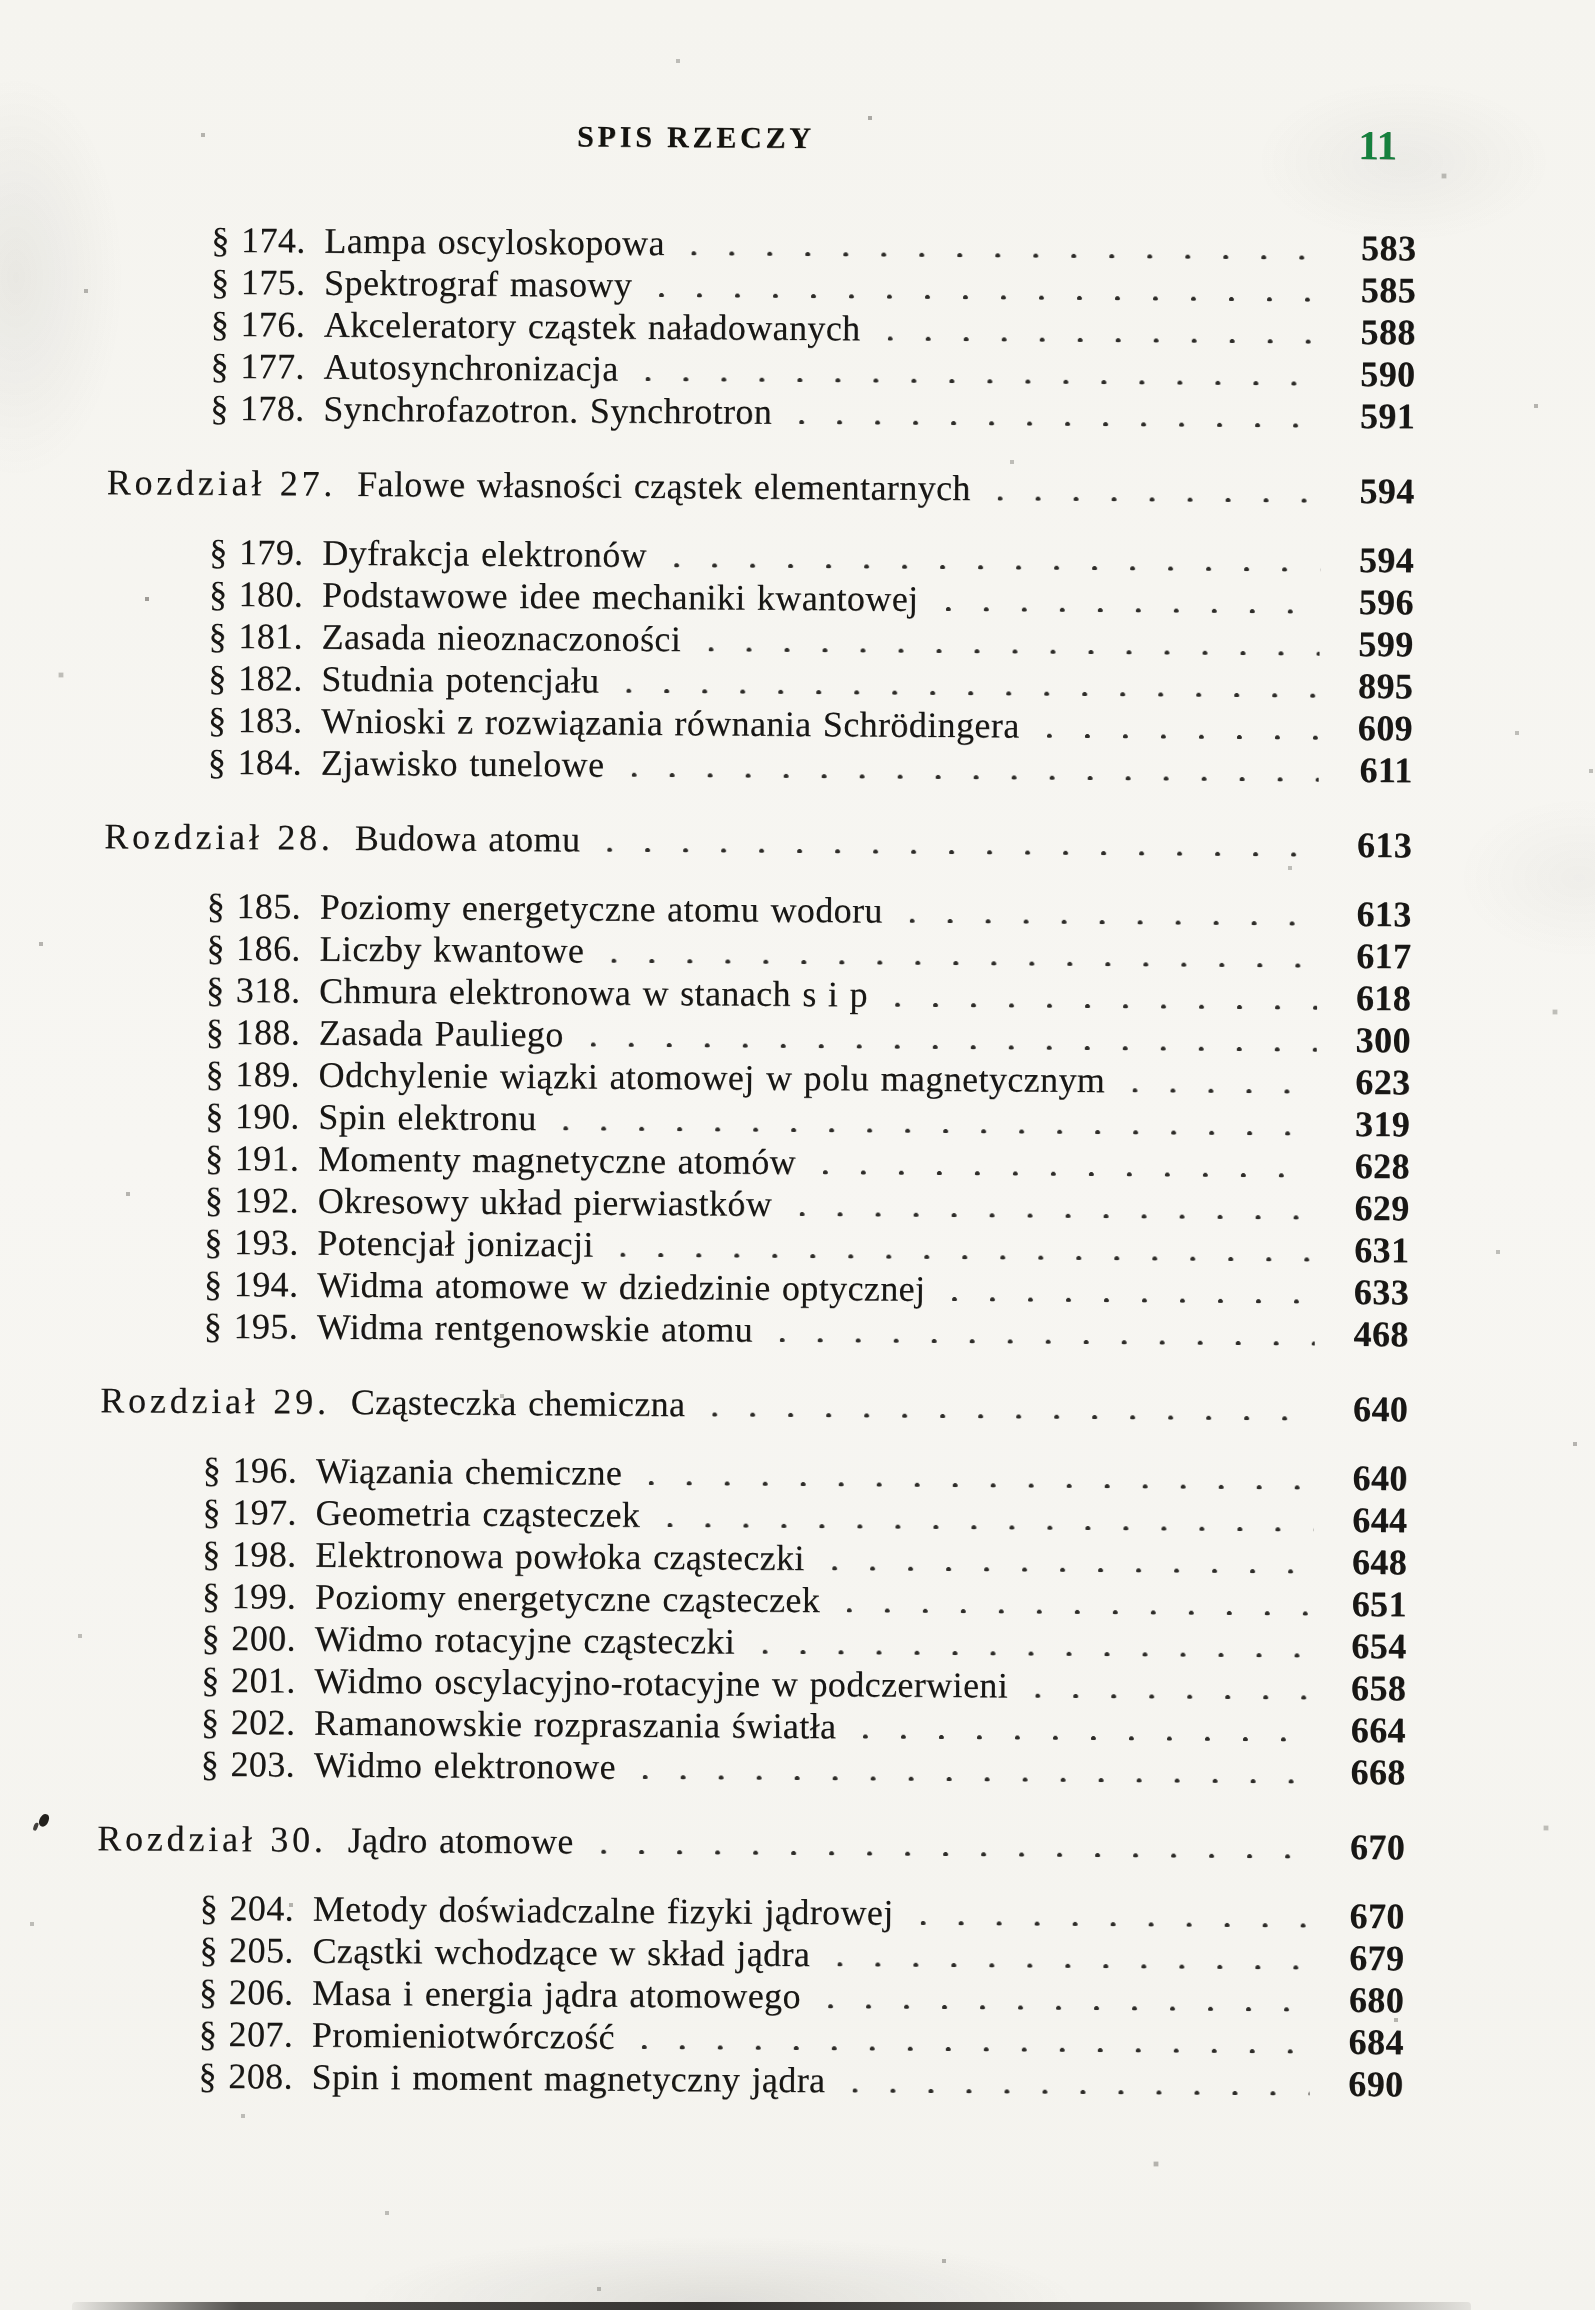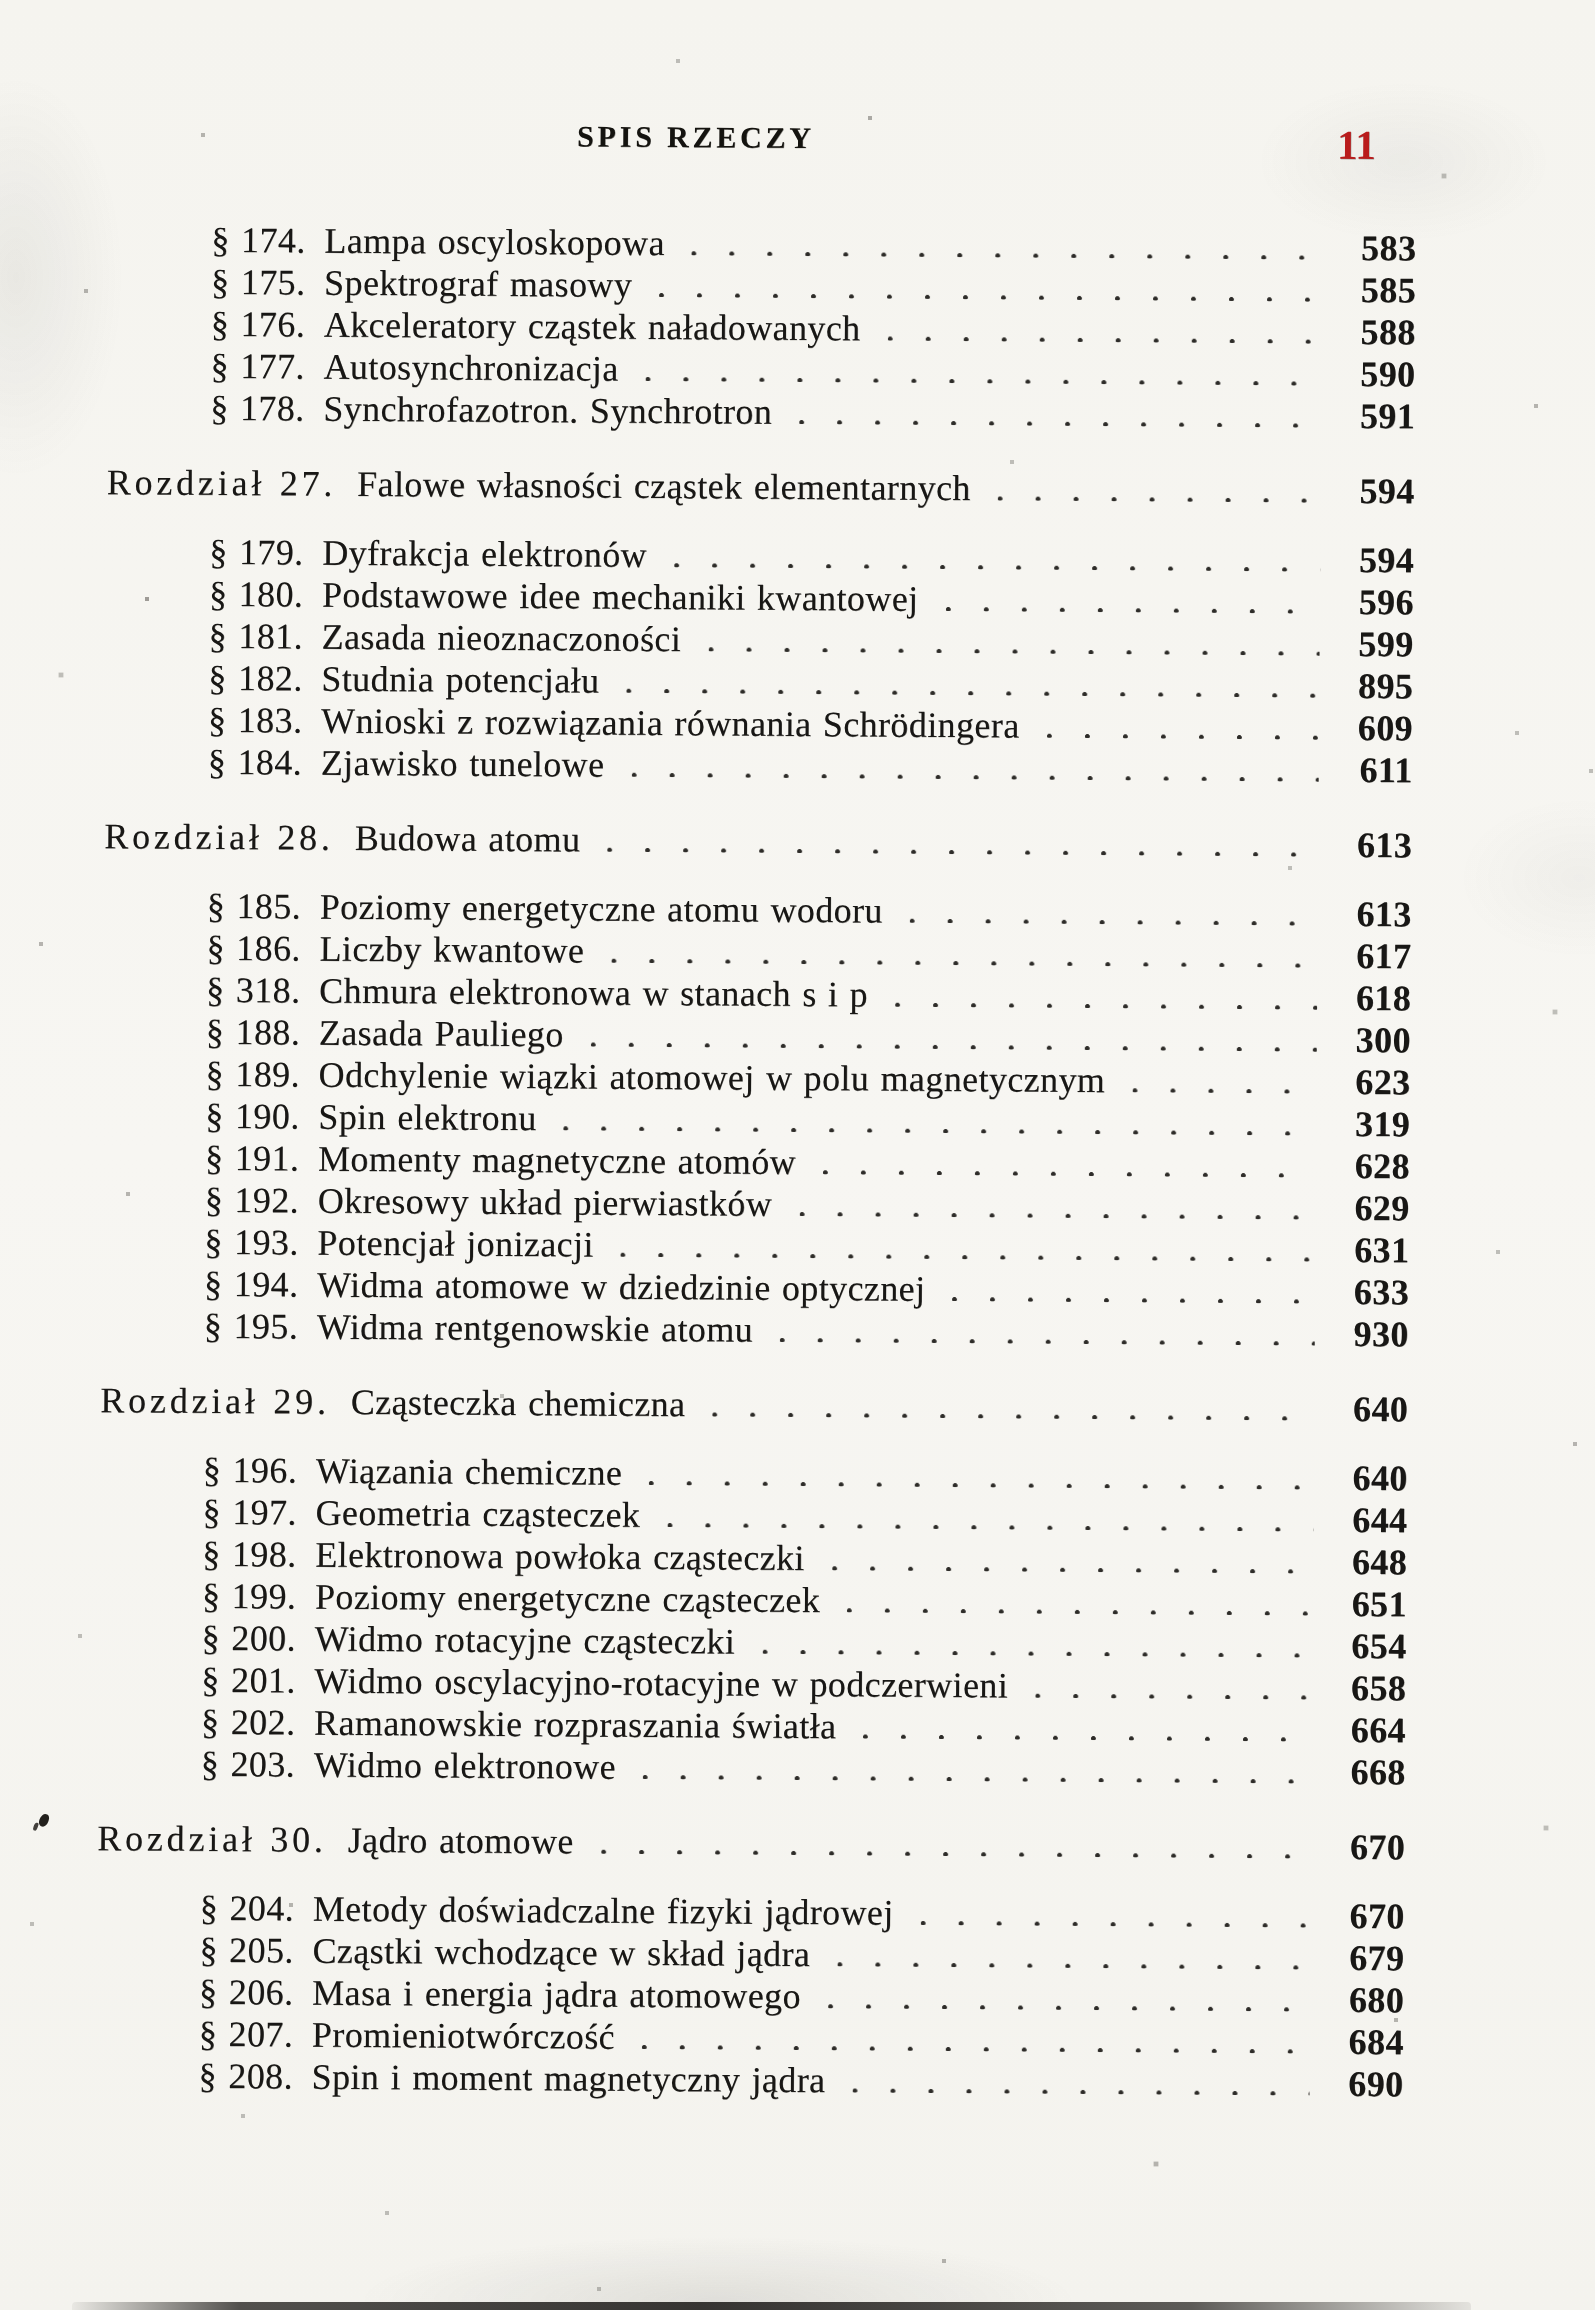--- a/index.html
+++ b/index.html
@@ -40,24 +40,24 @@
     color: #14130f;
     text-shadow: 0.4px 0.4px 0 rgba(20,18,14,0.45);
     white-space: nowrap;
   }
 
   .folio {
     position: absolute;
     left: 1332px;
     top: 117px;
     width: 81px;
-    text-align: left;
+    text-align: center;
     font-size: 41px;
     font-weight: 700;
-    color: #b91c1c;
+    color: #15803d;
     text-shadow: 0.4px 0.4px 0 rgba(20,18,14,0.4);
   }
 
   .toc {
     position: absolute;
     left: 104px;
     top: 223px;
     width: 1308px;
     font-size: 36px;
     line-height: 42px;
@@ -332,21 +332,21 @@
         <div class="toc-row entry">
           <span class="num">§ 194.</span>
           <span class="title">Widma atomowe w dziedzinie optycznej</span>
           <span class="leader"></span>
           <span class="pagenum">633</span>
         </div>
         <div class="toc-row entry">
           <span class="num">§ 195.</span>
           <span class="title">Widma rentgenowskie atomu</span>
           <span class="leader"></span>
-          <span class="pagenum">930</span>
+          <span class="pagenum">468</span>
         </div>
       </div>
       <div class="toc-group">
         <div class="toc-row chapter">
           <span class="num">Rozdział 29.</span>
           <span class="title">Cząsteczka chemiczna</span>
           <span class="leader"></span>
           <span class="pagenum">640</span>
         </div>
         <div class="toc-row entry">

